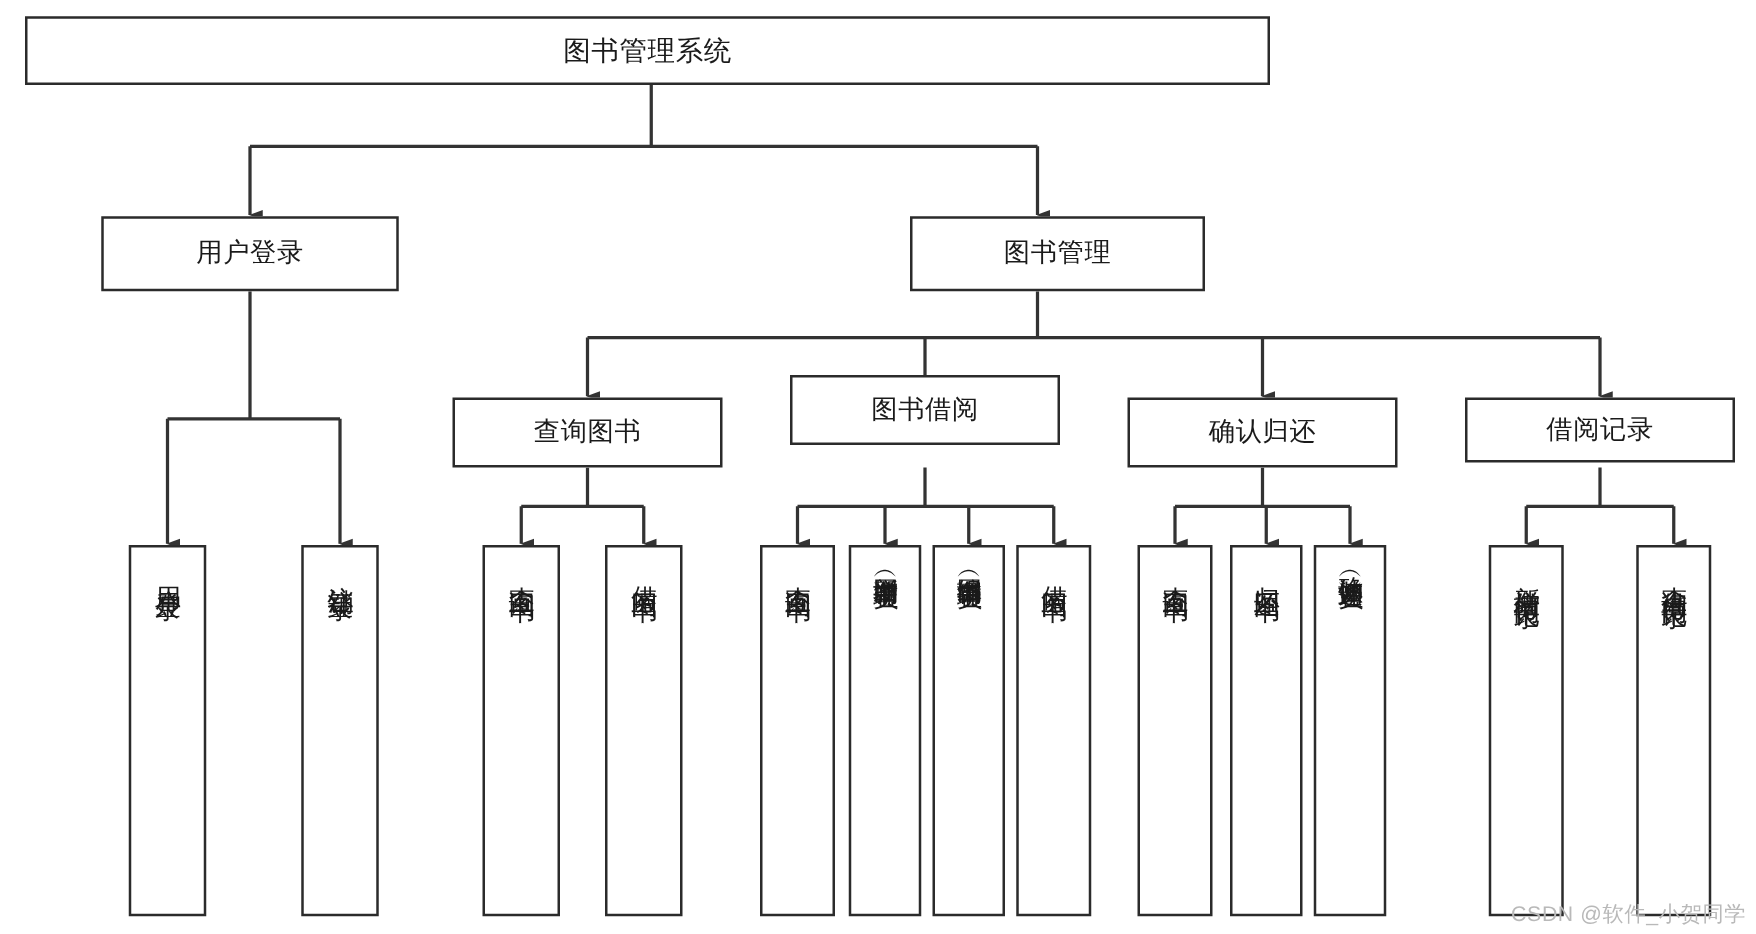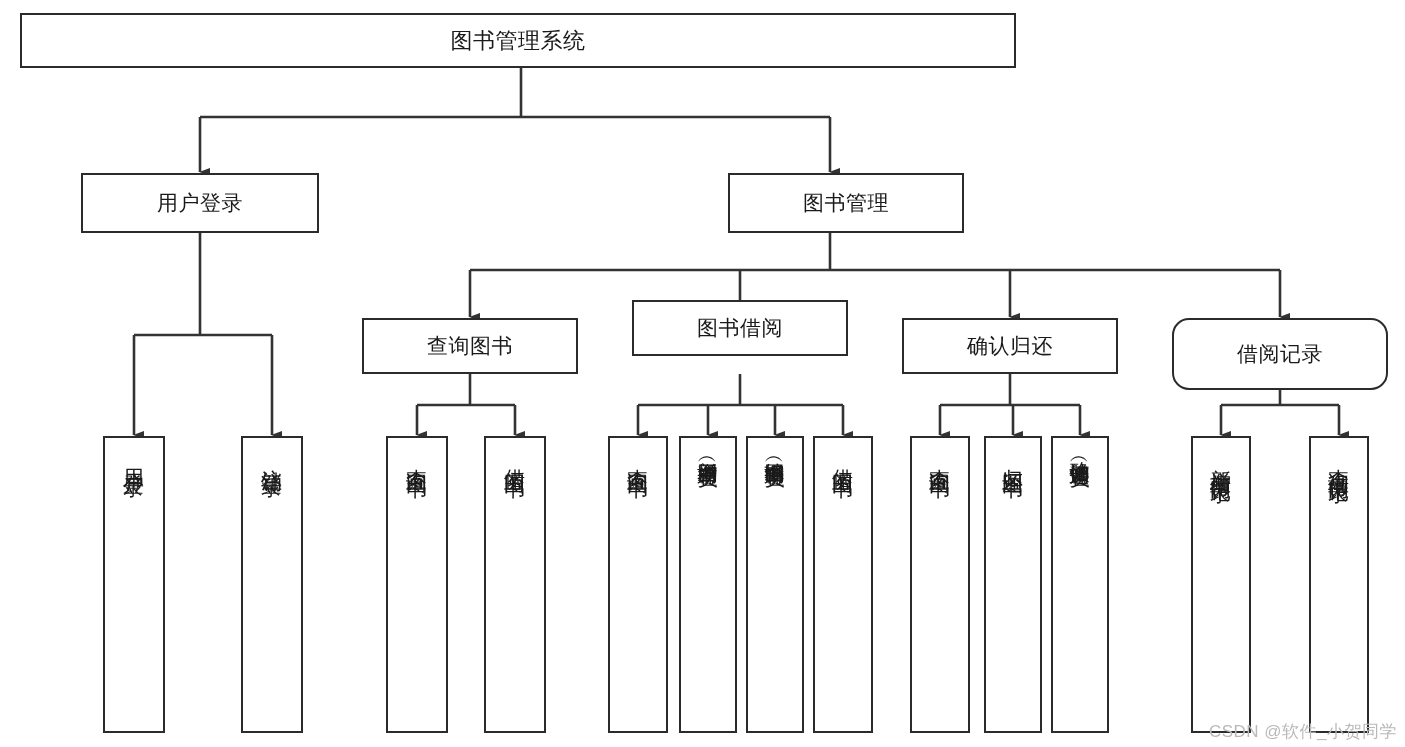--- a/index.html
+++ b/index.html
@@ -144,21 +144,21 @@
       </div>
       <div class="node mid horiz" style="left: 362px; top: 318px; width: 216px; height: 56px;">
         <span class="node-label">查询图书</span>
       </div>
       <div class="node mid horiz" style="left: 632px; top: 300px; width: 216px; height: 56px;">
         <span class="node-label">图书借阅</span>
       </div>
       <div class="node mid horiz" style="left: 902px; top: 318px; width: 216px; height: 56px;">
         <span class="node-label">确认归还</span>
       </div>
-      <div class="node mid horiz" style="left: 1172px; top: 318px; width: 216px; height: 72px; border-radius: 17px;">
+      <div class="node mid horiz" style="left: 1172px; top: 318px; width: 216px; height: 52px;">
         <span class="node-label">借阅记录</span>
       </div>
       <div class="node leaf" style="left: 103px; top: 436px; width: 62px; height: 297px;">
         <span class="node-label">用户登录</span>
       </div>
       <div class="node leaf" style="left: 241px; top: 436px; width: 62px; height: 297px;">
         <span class="node-label">注销登录</span>
       </div>
       <div class="node leaf" style="left: 386px; top: 436px; width: 62px; height: 297px;">
         <span class="node-label">查询图书</span>

